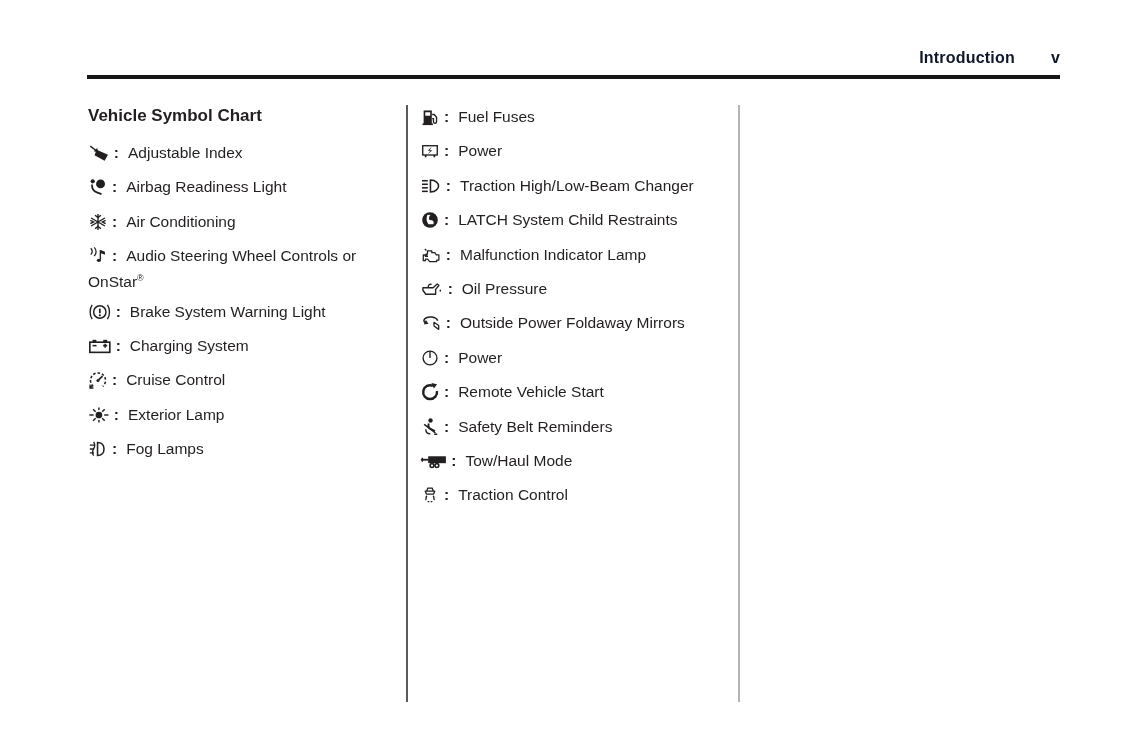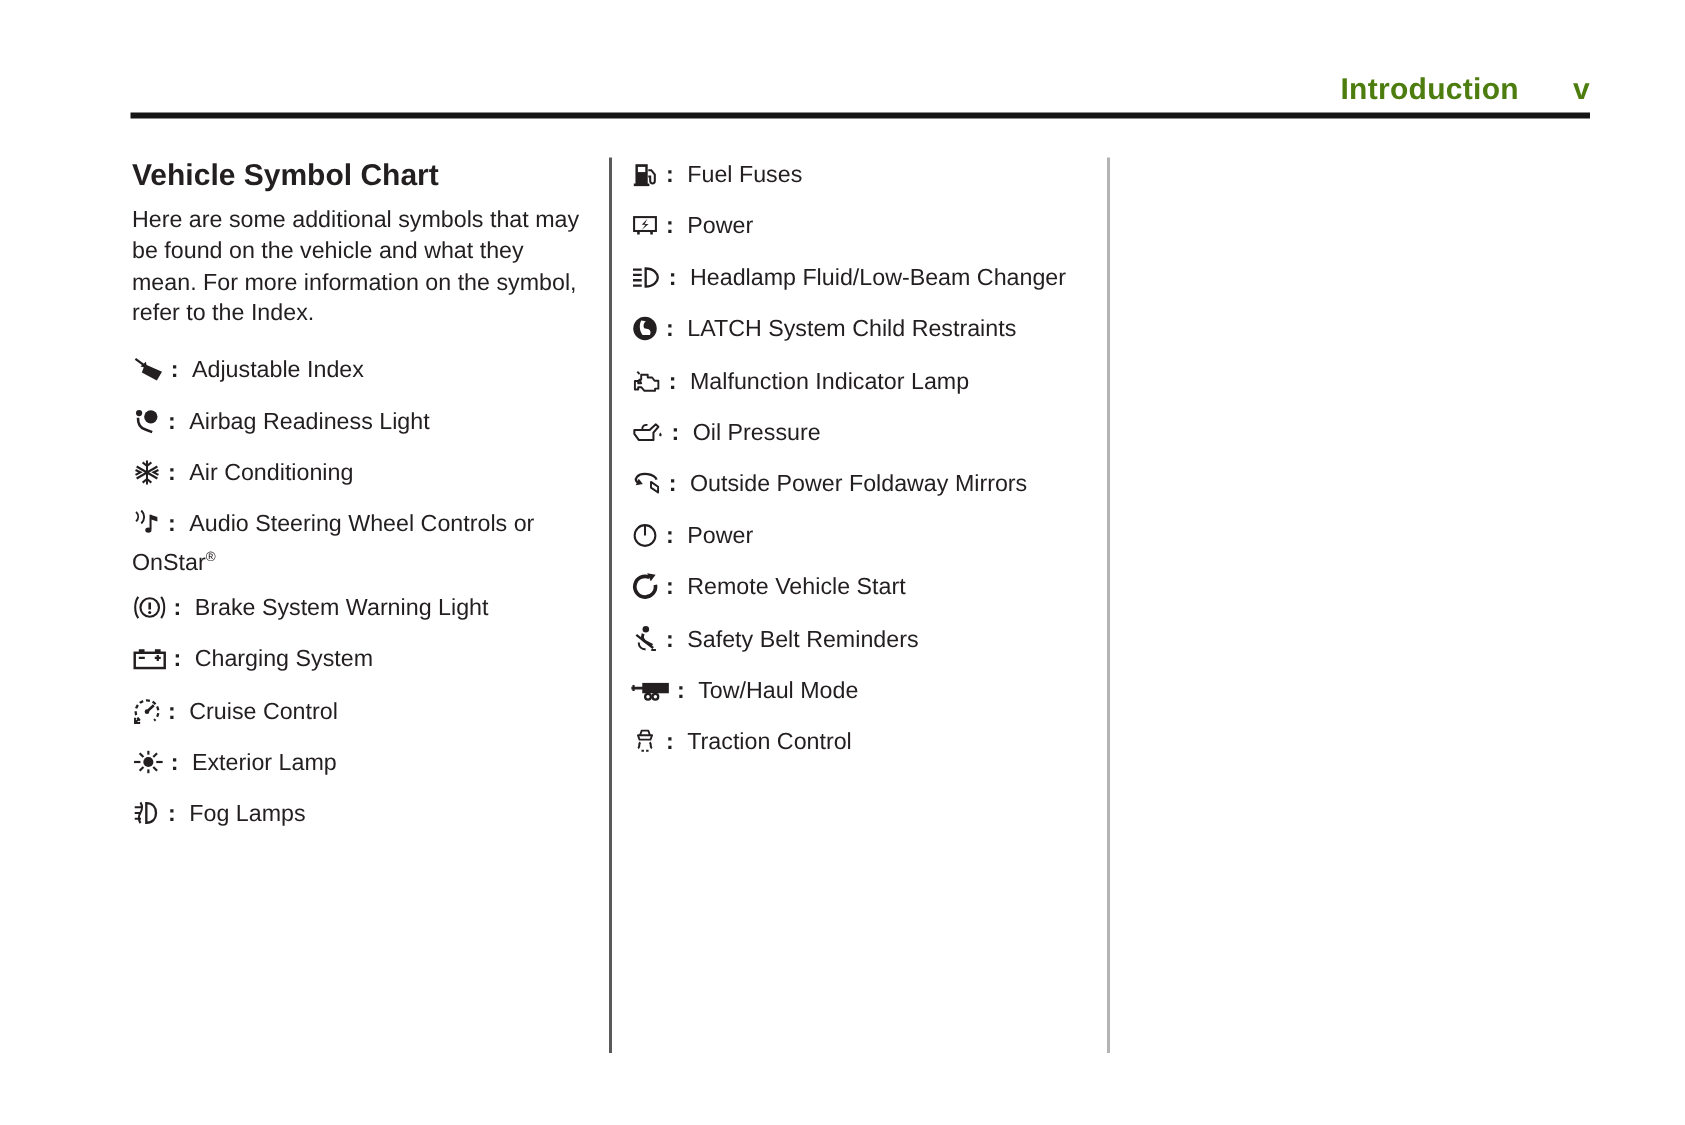--- a/index.html
+++ b/index.html
@@ -3,31 +3,31 @@
 <meta charset="utf-8">
 <style>
   html,body { margin:0; padding:0; background:#ffffff; }
   .page {
     position:relative; width:1123px; height:750px; background:#ffffff;
     font-family:"Liberation Sans", sans-serif; color:#231f20; overflow:hidden;
   }
   .header-title-row {
     position:absolute; top:49px; left:87px; width:973px;
     display:flex; justify-content:flex-end; align-items:baseline; gap:36px;
-    font-size:20px; font-weight:bold; color:#4d7c0f; letter-spacing:0.2px;
+    font-size:16px; font-weight:bold; color:#0f172a; letter-spacing:0.2px;
   }
   .header-rule {
     position:absolute; top:75px; left:87px; width:973px; height:4px; background:#161616;
   }
   .col-left  { position:absolute; top:104px; left:88px;  width:306px; }
   .col-mid   { position:absolute; top:104px; left:420px; width:302px; }
   .divider-1 { position:absolute; top:105px; left:406px; width:2px; height:597px; background:#5a5a5a; }
   .divider-2 { position:absolute; top:105px; left:738px; width:2px; height:597px; background:#b4b4b4; }
 
-  .chart-heading { font-size:20px; font-weight:bold; margin:2px 0 0 0; }
+  .chart-heading { font-size:17px; font-weight:bold; margin:2px 0 0 0; }
   .chart-intro   { font-size:15.5px; line-height:20.8px; margin:8px 0 0 0; }
 
   .sym-list { margin-top:16px; }
   .col-mid .sym-list { margin-top:0; padding-top:2px; }
 
   .sym-item { font-size:15.5px; line-height:21px; margin-bottom:8.4px; }
   .sym-icon { display:inline-block; vertical-align:-5px; margin-right:4px; }
   .sym-icon svg { height:20px; width:auto; display:inline-block; }
   .sym-colon { font-weight:bold; margin-right:9px; }
   .sym-label sup { font-size:9px; line-height:0; }
@@ -37,21 +37,20 @@
 
 <div class="page">
   <div class="header-title-row">
     <span>Introduction</span>
     <span>v</span>
   </div>
   <div class="header-rule"></div>
 
   <div class="col-left">
     <h2 class="chart-heading">Vehicle Symbol Chart</h2>
-    <p class="chart-intro">Here are some additional symbols that may be found on the vehicle and what they mean. For more information on the symbol, refer to the Index.</p>
     <div class="sym-list">
         <div class="sym-item"><span class="sym-icon"><svg viewBox="0 0 24 22">
               <path d="M2.5 3.5 L8.5 8" fill="none" stroke="currentColor" stroke-width="1.6"></path>
               <path d="M10.2 5.6 L11 10.2 L6.2 9.2 Z" fill="currentColor"></path>
               <path d="M9.5 7.5 L22 13 L18.2 19.5 L7.2 13.5 Z" fill="currentColor"></path>
             </svg></span><span class="sym-colon">:</span><span class="sym-label">Adjustable Index</span></div>
         <div class="sym-item"><span class="sym-icon"><svg viewBox="0 0 22 22">
               <circle cx="5.2" cy="4.8" r="2.3" fill="currentColor"></circle>
               <path d="M4.4 8.2 C4.2 12.8 6 15.6 9.8 16.9 L14.8 18.8" fill="none" stroke="currentColor" stroke-width="1.9"></path>
               <circle cx="13.8" cy="7.6" r="4.9" fill="currentColor"></circle>
@@ -122,21 +121,21 @@
               <path d="M6.2 15.4 v2.6 M15.8 15.4 v2.6" stroke="currentColor" stroke-width="1.9"></path>
             </svg></span><span class="sym-colon">:</span><span class="sym-label">Power</span></div>
         <div class="sym-item"><span class="sym-icon"><svg viewBox="0 0 24 22">
               <path d="M11.5 4.4 C17.6 4.4 20.4 8.4 20.4 11 C20.4 13.6 17.6 17.6 11.5 17.6 Z" fill="none" stroke="currentColor" stroke-width="1.7"></path>
               <g stroke="currentColor" stroke-width="1.7">
                 <line x1="2.2" y1="5.2" x2="8.6" y2="5.2"></line>
                 <line x1="2.2" y1="9.1" x2="8.6" y2="9.1"></line>
                 <line x1="2.2" y1="13" x2="8.6" y2="13"></line>
                 <line x1="2.2" y1="16.9" x2="8.6" y2="16.9"></line>
               </g>
-            </svg></span><span class="sym-colon">:</span><span class="sym-label">Headlamp Fluid/Low-Beam Changer</span></div>
+            </svg></span><span class="sym-colon">:</span><span class="sym-label">Traction High/Low-Beam Changer</span></div>
         <div class="sym-item"><span class="sym-icon"><svg viewBox="0 0 22 22">
               <circle cx="11" cy="11" r="8.6" fill="currentColor"></circle>
               <path d="M8.2 5.2 C6.6 8.6 6.9 12.6 9.2 15.8 L14.6 15.8 C15.6 13.8 15 11.9 12.9 11.4 L10.4 10.9 C9.5 8.9 9.9 7 11.6 5.6 Z" fill="#fff"></path>
             </svg></span><span class="sym-colon">:</span><span class="sym-label">LATCH System Child Restraints</span></div>
         <div class="sym-item"><span class="sym-icon"><svg viewBox="0 0 24 22">
               <path d="M8.2 6.4 H13 V8.4 H16.2 L18 10.8 H20.8 V16.6 H18.4 V18.2 H10.6 L8.4 15.6 H6 V17.2 H3.6 V11 H6 V12.6 H8.2 L6.8 10 H8.2 Z" fill="none" stroke="currentColor" stroke-width="1.4" stroke-linejoin="round"></path>
               <path d="M5.4 4.2 L7 6" stroke="currentColor" stroke-width="1.4"></path>
             </svg></span><span class="sym-colon">:</span><span class="sym-label">Malfunction Indicator Lamp</span></div>
         <div class="sym-item"><span class="sym-icon"><svg viewBox="0 0 26 22">
               <path d="M3.2 9.6 H14.4 L19 5.4 L20.8 7.2 L17.2 11.4 V16.8 H6.4 L3.2 12.4 Z" fill="none" stroke="currentColor" stroke-width="1.5" stroke-linejoin="round"></path>

